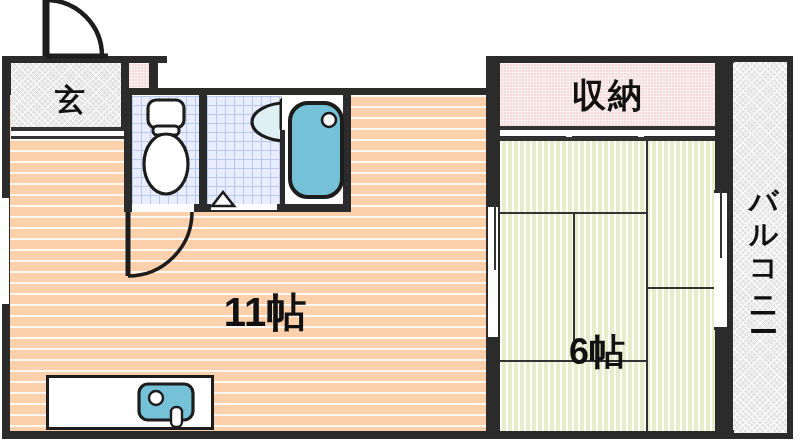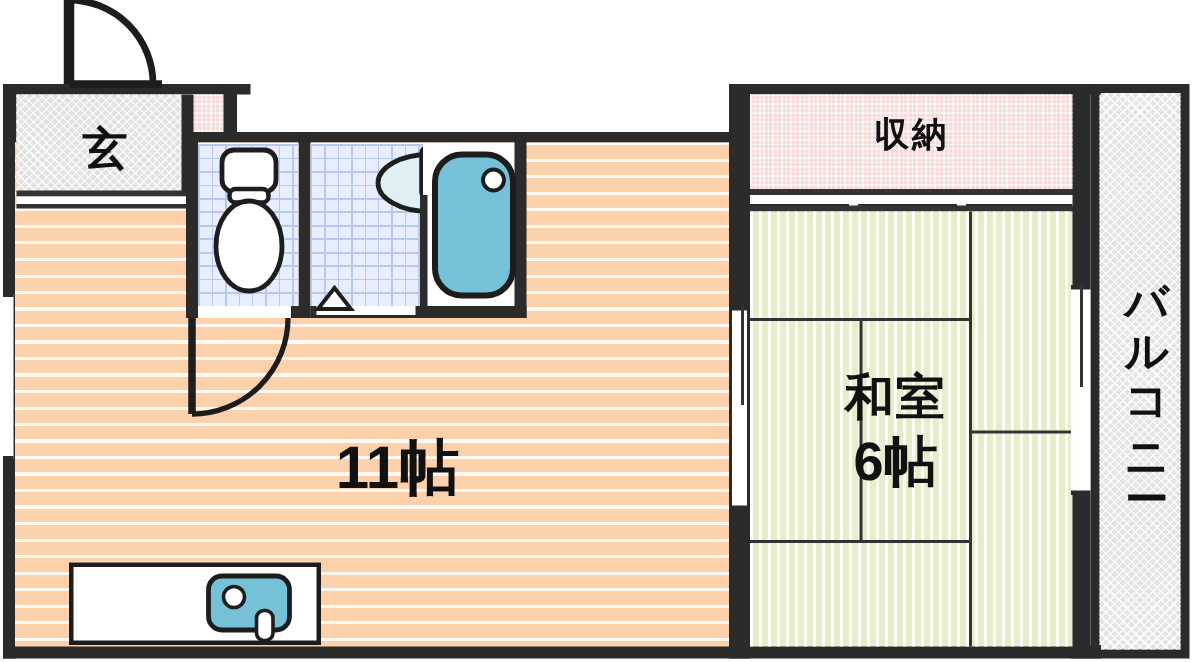--- a/index.html
+++ b/index.html
@@ -74,23 +74,23 @@
   .lbl {
     color: #111111;
     font-weight: 700;
     white-space: nowrap;
     line-height: 1;
     text-align: center;
   }
   .lbl-genkan { font-size: 30px; }
   .lbl-ldk    { font-size: 40px; letter-spacing: 1px; }
   .lbl-ldk2   { font-size: 40px; }
-  .lbl-closet { font-size: 23px; letter-spacing: 2px; }
+  .lbl-closet { font-size: 34px; letter-spacing: 2px; }
   .lbl-washitsu  { font-size: 33px; letter-spacing: 1px; }
-  .lbl-washitsu2 { font-size: 36px; }
+  .lbl-washitsu2 { font-size: 36px; margin-top: 44px; }
   .lbl-balcony {
     font-size: 29px;
     writing-mode: vertical-rl;
     text-orientation: upright;
     letter-spacing: 4px;
   }
 </style>
 </head>
 <body>
 
@@ -194,21 +194,20 @@
 
   <div class="abs wall" style="left:486px; top:56px; width:14px; height:383px;"></div>
   <div class="abs fill-tatami" style="left:500px; top:141px; width:215px; height:290px;"></div>
 
   <div class="abs hairline" style="left:500px; top:212px; width:148px; height:2px;"></div>
   <div class="abs hairline" style="left:500px; top:360px; width:148px; height:2px;"></div>
   <div class="abs hairline" style="left:648px; top:287px; width:67px; height:2px;"></div>
   <div class="abs hairline" style="left:646px; top:141px; width:2px; height:290px;"></div>
   <div class="abs hairline" style="left:573px; top:212px; width:2px; height:150px;"></div>
 
-  <div class="abs lbl lbl-washitsu" style="left:552px; top:248px; width:90px;">和室</div>
   <div class="abs lbl lbl-washitsu2" style="left:552px; top:290px; width:90px;">6帖</div>
 
   <div class="abs opening" style="left:488px; top:204px; width:10px; height:130px;
               border-top:3px solid #2b2b2b; border-bottom:3px solid #2b2b2b;"></div>
   <div class="abs hairline" style="left:494px; top:204px; width:2px; height:66px;"></div>
 
   <div class="abs opening" style="left:714px; top:190px; width:13px; height:134px;
               border-top:3px solid #2b2b2b; border-bottom:3px solid #2b2b2b;"></div>
   <div class="abs hairline" style="left:720px; top:190px; width:2px; height:68px;"></div>
 

